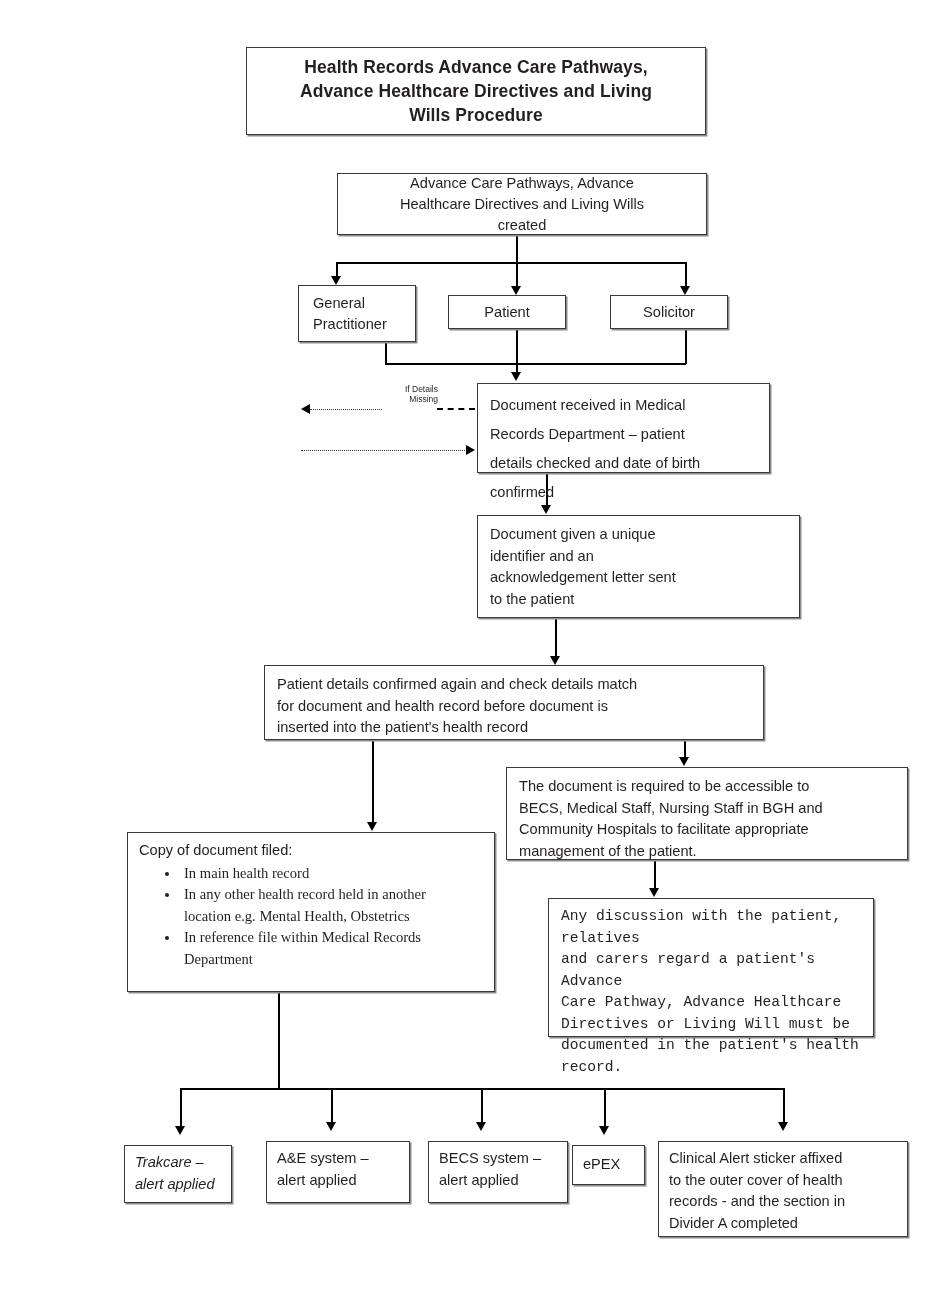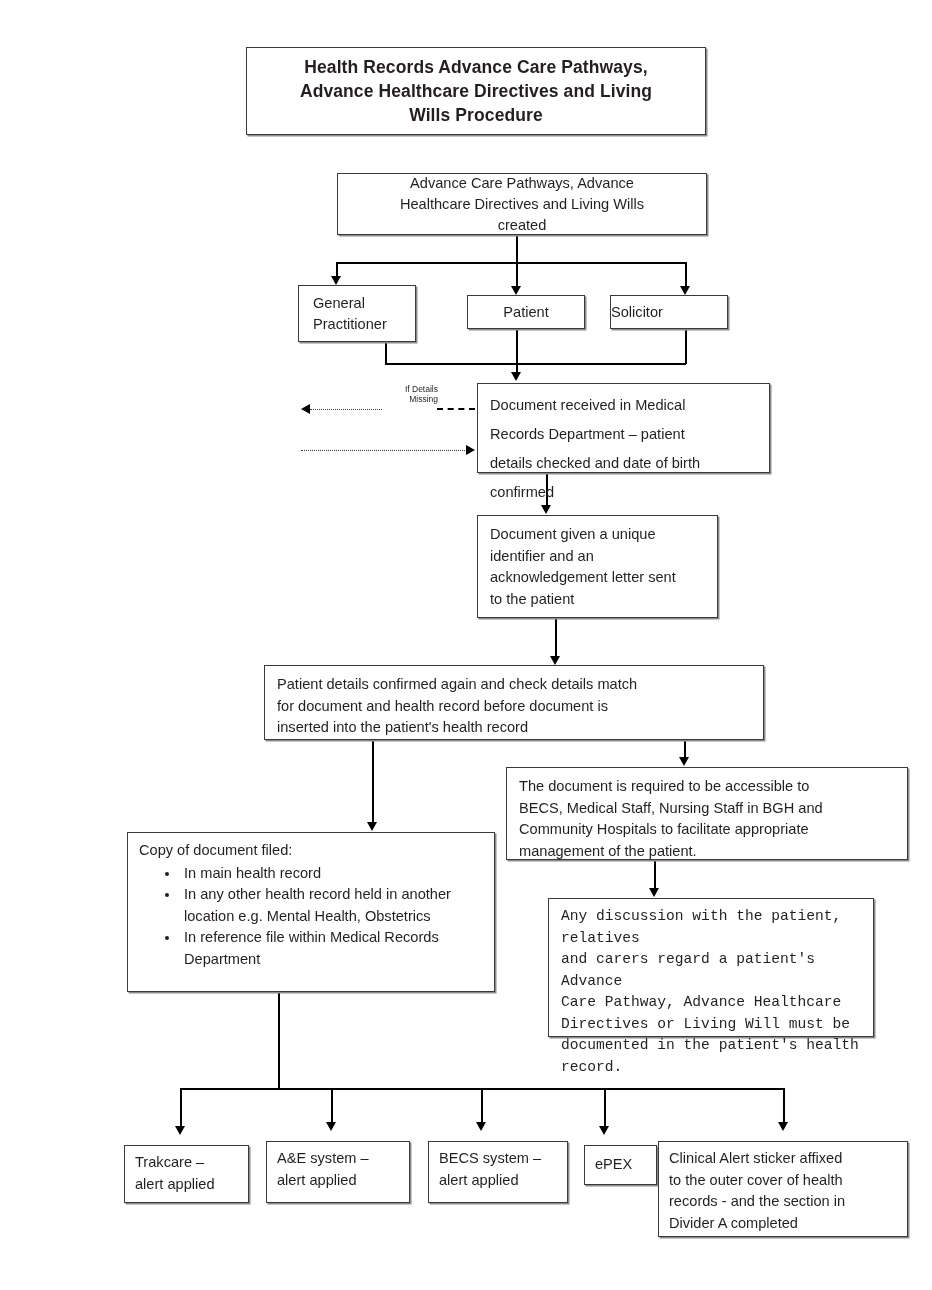--- a/index.html
+++ b/index.html
@@ -67,36 +67,37 @@
   #node-gp {
     left: 298px;
     top: 285px;
     width: 118px;
     height: 57px;
     font-size: 14.6px;
     line-height: 21px;
     padding: 7px 0 0 14px;
   }
   #node-patient {
-    left: 467px;
+    left: 448px;
     top: 295px;
     width: 118px;
     height: 34px;
     display: flex;
     align-items: center;
     justify-content: center;
     font-size: 14.6px;
   }
   #node-solicitor {
     left: 610px;
     top: 295px;
     width: 118px;
     height: 34px;
     display: flex;
     align-items: center;
+    justify-content: center;
     font-size: 14.6px;
   }
   
   #node-returned {
     left: 19px;
     top: 383px;
     width: 280px;
     height: 138px;
     font-size: 14.6px;
     line-height: 21.5px;
@@ -109,21 +110,21 @@
     width: 293px;
     height: 90px;
     font-size: 14.6px;
     line-height: 29px;
     padding: 7px 10px 0 12px;
   }
   
   #node-identifier {
     left: 477px;
     top: 515px;
-    width: 241px;
+    width: 323px;
     height: 103px;
     font-size: 14.6px;
     line-height: 21.5px;
     padding: 8px 18px 0 12px;
   }
   
   #node-confirm {
     left: 264px;
     top: 665px;
     width: 500px;
@@ -160,36 +161,37 @@
     width: 368px;
     height: 160px;
     font-size: 14.6px;
     line-height: 21.5px;
     padding: 7px 8px 0 11px;
   }
   #node-copyfiled ul {
     margin: 1px 16px 0 0;
     padding-left: 41px;
     list-style: disc;
+    font-family: Liberation Serif, serif;
   }
   #node-copyfiled li {
     margin: 0 0 0 0;
     padding-left: 4px;
   }
   
   .leaf {
     font-size: 14.6px;
     line-height: 21.5px;
     padding: 6px 6px 0 10px;
   }
-  #node-trakcare { left: 124px; top: 1145px; width: 125px; height: 58px; }
+  #node-trakcare { left: 124px; top: 1145px; width: 108px; height: 58px; font-style: italic; }
   #node-ae       { left: 266px; top: 1141px; width: 144px; height: 62px; }
   #node-becs     { left: 428px; top: 1141px; width: 140px; height: 62px; }
   #node-epex     { left: 572px; top: 1145px; width: 73px;  height: 40px;
-                   display:flex; align-items:center; padding:0 0 0 10px;margin-left:12px; }
+                   display:flex; align-items:center; padding:0 0 0 10px; }
   #node-clinical { left: 658px; top: 1141px; width: 250px; height: 96px; }
 
   
   .ln {
     position: absolute;
     background: #000000;
     z-index: 1;
   }
   .lnv { width: 1.6px; }
   .lnh { height: 1.6px; }

